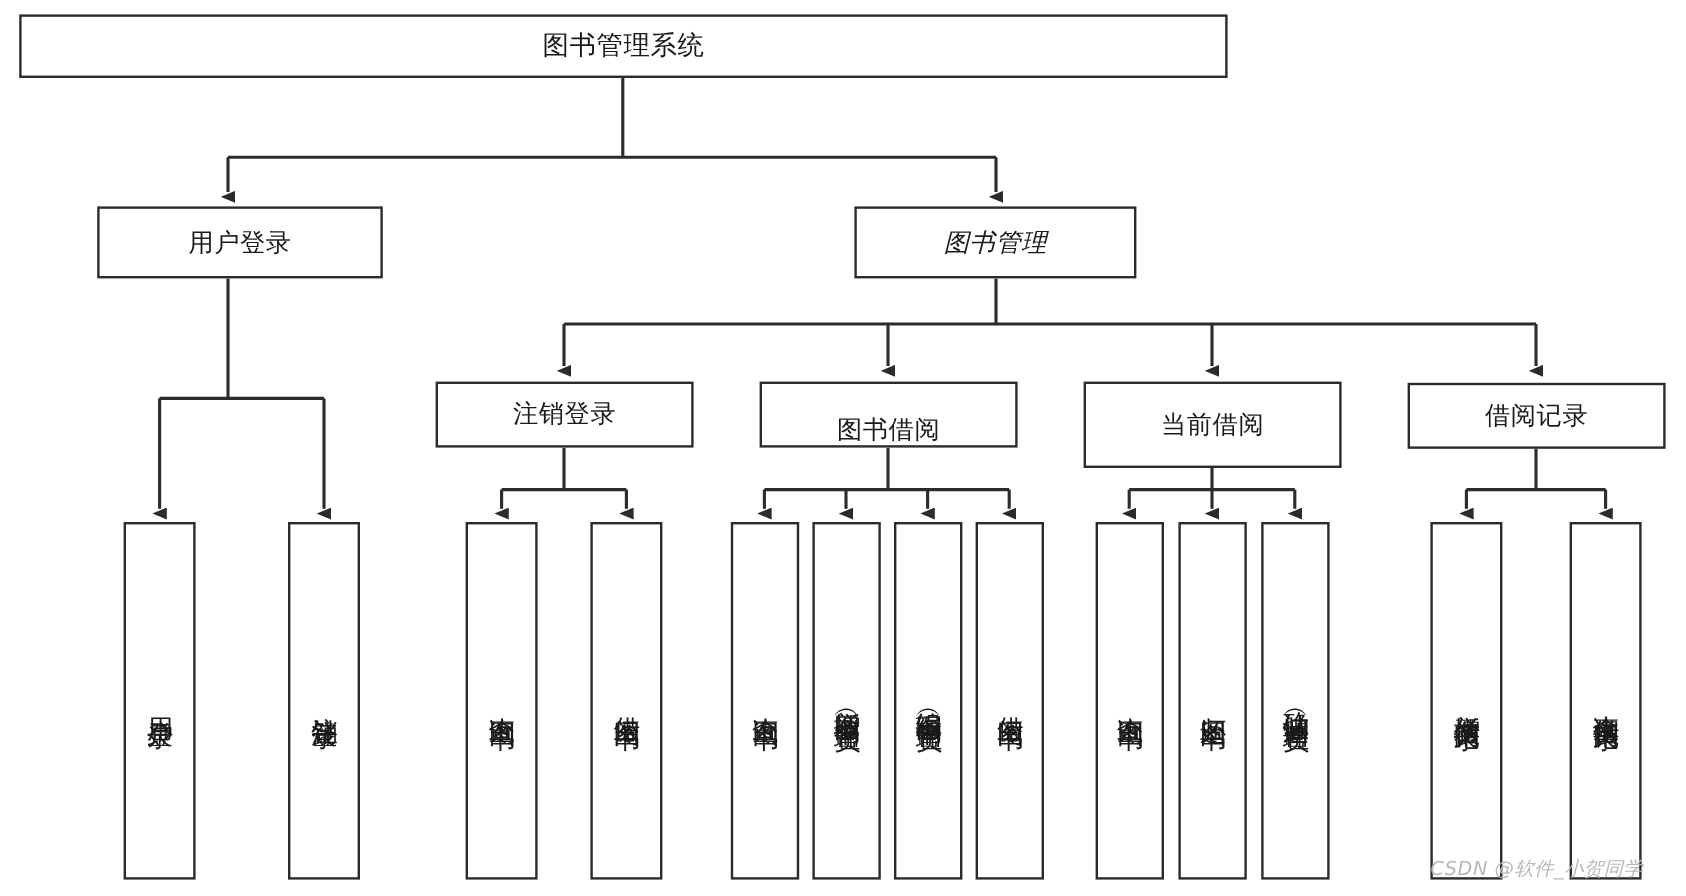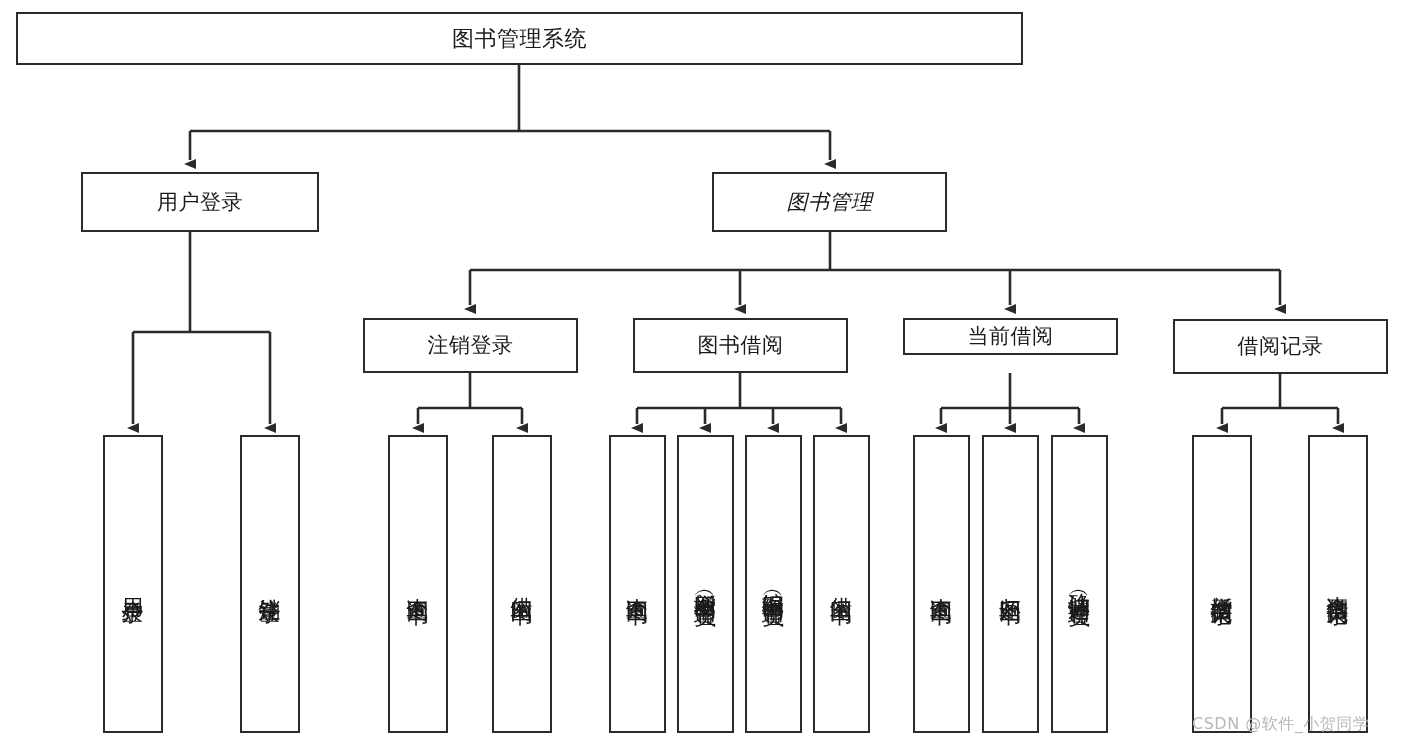--- a/index.html
+++ b/index.html
@@ -135,24 +135,24 @@
   <div class="node horiz" style="left:81px; top:172px; width:238px; height:60px;">
     <span class="label">用户登录</span>
   </div>
   <div class="node horiz" style="left:712px; top:172px; width:235px; height:60px;font-style:italic;">
     <span class="label">图书管理</span>
   </div>
 
   <div class="node horiz" style="left:363px; top:318px; width:215px; height:55px;">
     <span class="label">注销登录</span>
   </div>
-  <div class="node horiz" style="left:633px; top:318px; width:215px; height:55px;">
+  <div class="node horiz" style="left:633px; top:318px; width:215px; height:55px;align-items:flex-end;">
     <span class="label">图书借阅</span>
   </div>
-  <div class="node horiz" style="left:903px; top:318px; width:215px; height:37px;">
+  <div class="node horiz" style="left:903px; top:318px; width:215px; height:72px;">
     <span class="label">当前借阅</span>
   </div>
   <div class="node horiz" style="left:1173px; top:319px; width:215px; height:55px;">
     <span class="label">借阅记录</span>
   </div>
 
   <div class="node vert" style="left:103px; top:435px; width:60px; height:298px;">
     <span class="label">用户登录</span>
   </div>
   <div class="node vert" style="left:240px; top:435px; width:60px; height:298px;">
@@ -189,15 +189,15 @@
     <span class="label">确认归还（管理员）</span>
   </div>
 
   <div class="node vert" style="left:1192px; top:435px; width:60px; height:298px;">
     <span class="label">新增借阅记录</span>
   </div>
   <div class="node vert" style="left:1308px; top:435px; width:60px; height:298px;">
     <span class="label">查询借阅记录</span>
   </div>
 
-  <div class="watermark" style="left:1192px; top:714px;">CSDN @软件_小贺同学</div>
+  <div class="watermark" style="left:1192px; top:714px;font-style:italic;">CSDN @软件_小贺同学</div>
 
 </div>
 
 </body></html>

